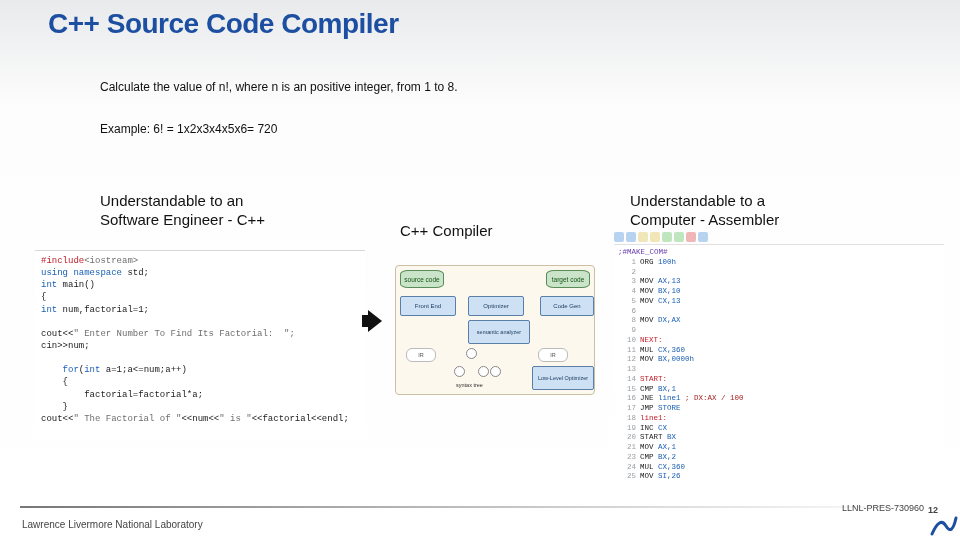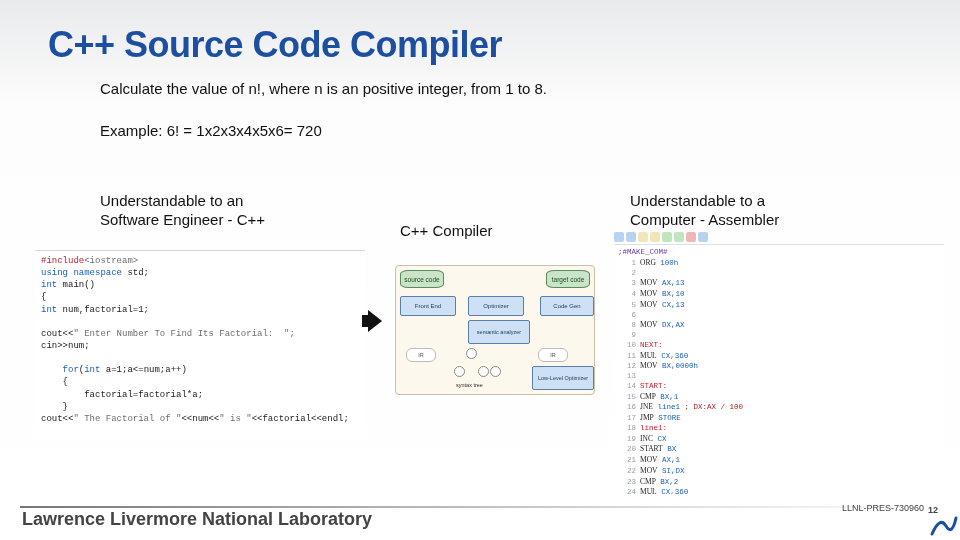--- a/index.html
+++ b/index.html
@@ -14,30 +14,30 @@
   }
   .slide {
     position: relative;
     width: 960px;
     height: 540px;
     background: linear-gradient(to bottom, #e9eaec 0%, #fdfdfd 20%, #ffffff 100%);
   }
   .title {
     position: absolute;
     left: 48px;
-    top: 24px;
+    top: 8px;
     color: #1c4fa1;
-    font-size: 36px;
+    font-size: 28px;
     font-weight: 700;
     letter-spacing: -0.5px;
   }
   .body-text {
     position: absolute;
     left: 100px;
-    font-size: 15px;
+    font-size: 12px;
     color: #111;
   }
   .line1 { top: 80px; }
   .line2 { top: 122px; }
 
   .col {
     position: absolute;
     top: 192px;
     font-size: 15px;
     color: #111;
@@ -118,21 +118,21 @@
     border-top:1px solid #e0e0e0;
     font-family: Consolas, "Courier New", monospace;
     font-size:7.5px;
     line-height:1.3;
     box-sizing:border-box;
     padding:3px 4px;
     overflow:hidden;
   }
   .asm-lineno { color:#9aa0a6; display:inline-block; width:18px; text-align:right; padding-right:4px;}
   .asm-label  { color:#c01c28; }
-  .asm-mn     { color:#222;font-family:Liberation Serif, serif; }
+  .asm-mn     { color:#222; }
   .asm-op     { color:#1a5fb4; }
   .asm-comment{ color:#a61e1e; }
   .asm-dir    { color:#6a3fb4; }
 
   
   .asm-icons {
     position:absolute; left:614px; top:232px; height:11px;
     display:flex; gap:2px;
   }
   .ico { width:10px;height:10px;border-radius:2px;background:#ddd;}
@@ -140,21 +140,21 @@
   .ico.g{background:#bfe6bf;}
   .ico.y{background:#f0e6b7;}
   .ico.r{background:#f0b7b7;}
 
   
   .footer-line {
     position:absolute; left:20px; right:20px; bottom:32px; height:2px;
     background: linear-gradient(to right, #777 0%, #ddd 70%, #fff 100%);
   }
   .footer-left {
-    position:absolute; left:22px; bottom:10px; font-size:18px; font-weight:700;
+    position:absolute; left:22px; bottom:10px; font-size:10px; font-weight:400;
     color:#444;
   }
   .footer-right {
     position:absolute; right:36px; bottom:27px; font-size:9px; color:#444;
   }
   .page-num {
     position:absolute; right:22px; bottom:25px; font-size:9px; color:#444; font-weight:700;
   }
   .logo {
     position:absolute; right:2px; bottom:4px;
@@ -253,21 +253,20 @@
         <div><span class="asm-lineno">12</span><span class="asm-mn">MOV</span> <span class="asm-op">BX,0000h</span></div>
         <div><span class="asm-lineno">13</span></div>
         <div><span class="asm-lineno">14</span><span class="asm-label">START:</span> </div>
         <div><span class="asm-lineno">15</span><span class="asm-mn">CMP</span> <span class="asm-op">BX,1</span></div>
         <div><span class="asm-lineno">16</span><span class="asm-mn">JNE</span> <span class="asm-op">line1</span> <span class="asm-comment">; DX:AX / 100</span></div>
         <div><span class="asm-lineno">17</span><span class="asm-mn">JMP</span> <span class="asm-op">STORE</span></div>
         <div><span class="asm-lineno">18</span><span class="asm-label">line1:</span> </div>
         <div><span class="asm-lineno">19</span><span class="asm-mn">INC</span> <span class="asm-op">CX</span></div>
         <div><span class="asm-lineno">20</span><span class="asm-mn">START</span> <span class="asm-op">BX</span></div>
         <div><span class="asm-lineno">21</span><span class="asm-mn">MOV</span> <span class="asm-op">AX,1</span></div>
-        <div><span class="asm-lineno">22</span><span class="asm-mn">MOV</span> <span class="asm-op">SI,DX</span></div>
         <div><span class="asm-lineno">23</span><span class="asm-mn">CMP</span> <span class="asm-op">BX,2</span></div>
         <div><span class="asm-lineno">24</span><span class="asm-mn">MUL</span> <span class="asm-op">CX,360</span></div>
         <div><span class="asm-lineno">25</span><span class="asm-mn">MOV</span> <span class="asm-op">SI,26</span></div>
       </div>
   </div>
 
   <div class="footer-line"></div>
   <div class="footer-left">Lawrence Livermore National Laboratory</div>
   <div class="footer-right">LLNL-PRES-730960</div>
   <div class="page-num">12</div>

